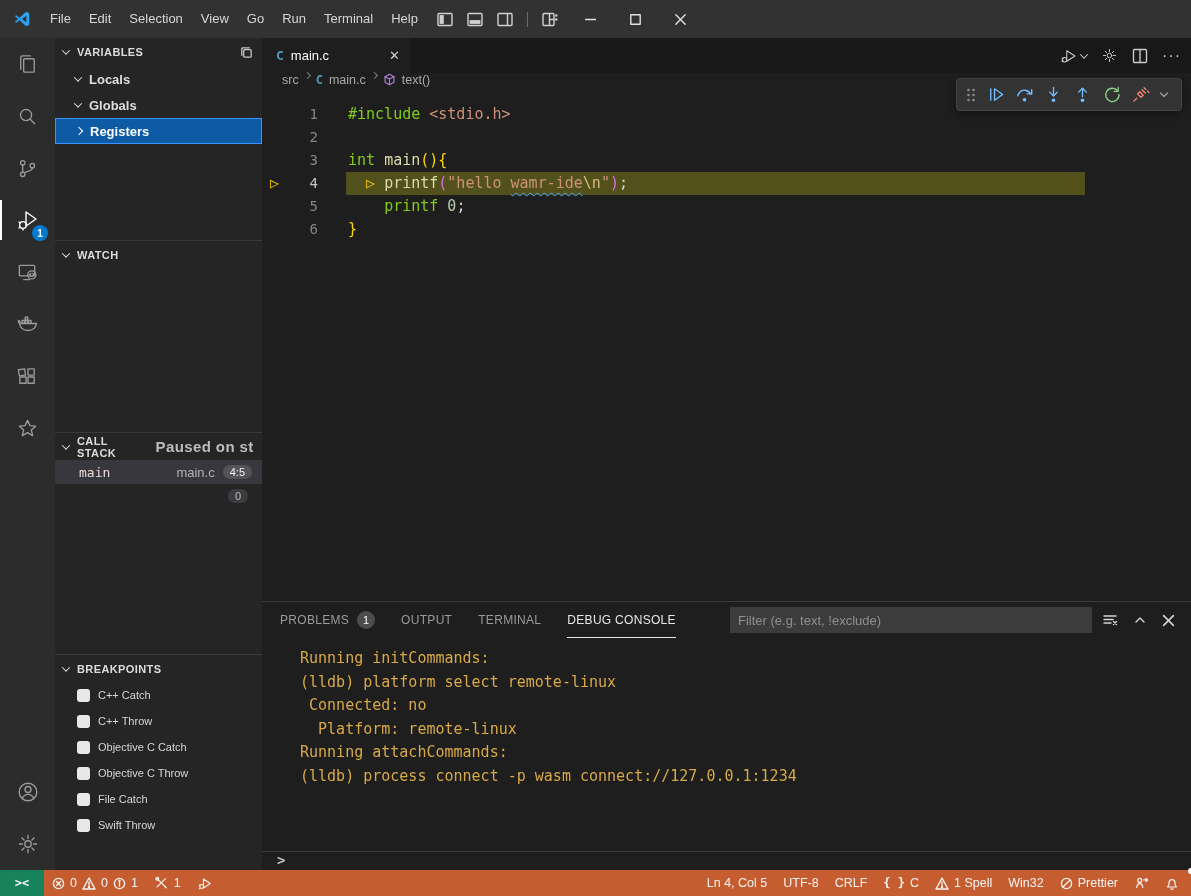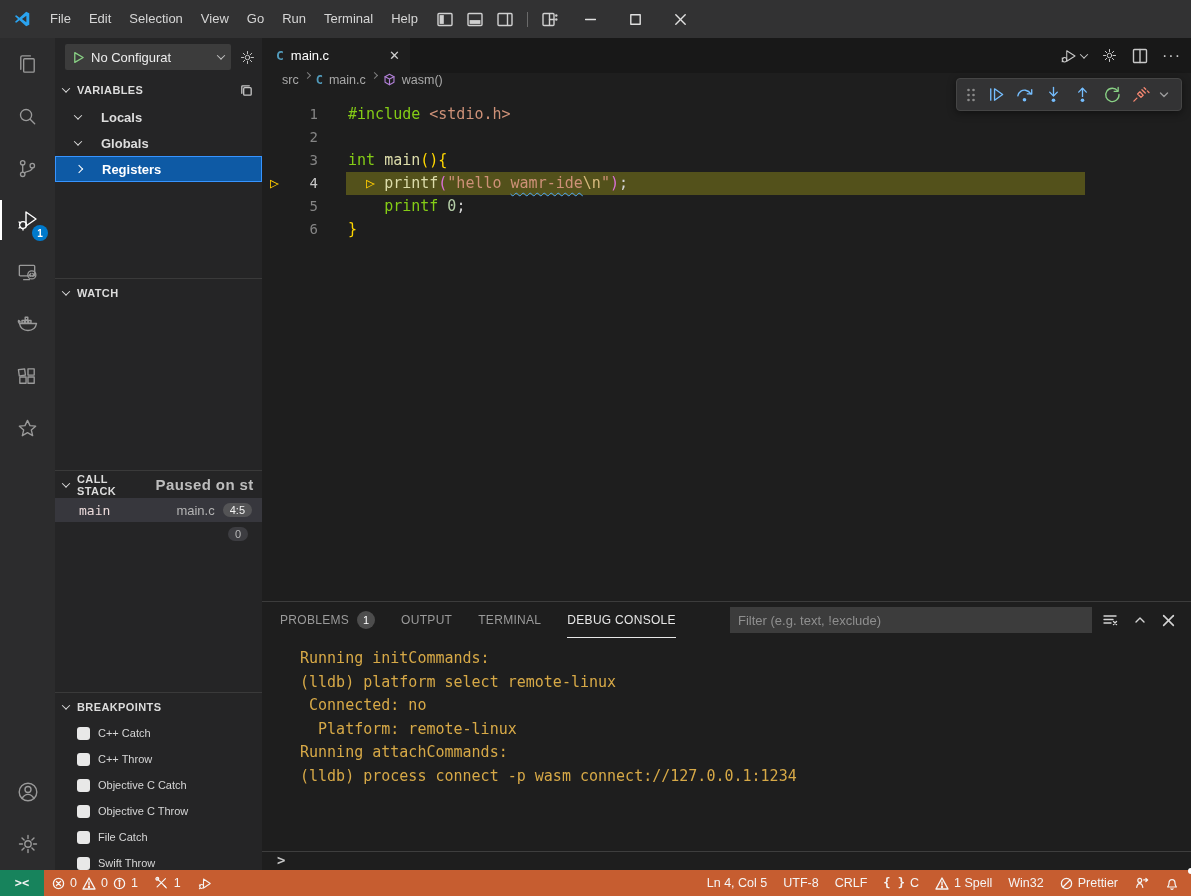--- a/index.html
+++ b/index.html
@@ -43,21 +43,21 @@
   .sb-gear { margin-left:8px; color:#c5c5c5; }
   .chev { width:6px; height:6px; border-right:1.5px solid currentColor; border-bottom:1.5px solid currentColor;
     display:inline-block; flex:0 0 auto; }
   .chev.down { transform:rotate(45deg) translate(-1px,-1px); }
   .chev.right { transform:rotate(-45deg); }
   .section-header { flex:0 0 28px; display:flex; align-items:center; gap:8px; padding:0 8px;
     font-size:11px; font-weight:700; letter-spacing:.4px; color:#dcdcdc; border-top:1px solid #3a3a3a; }
   .section-header.first { border-top:none; }
   .sh-note { font-size:15px; color:#bdbdbd; margin-left:6px; font-weight:700; white-space:nowrap; overflow:hidden; }
   .sh-action { margin-left:auto; color:#c5c5c5; }
-  .var-row { flex:0 0 26px; display:flex; align-items:center; gap:20px; padding:0 8px 0 20px;
+  .var-row { flex:0 0 26px; display:flex; align-items:center; gap:8px; padding:0 8px 0 20px;
     font-size:13px; font-weight:700; color:#dddddd; }
   .var-row.selected { background:#0e5aa5; border:1px solid #3794FF; color:#ffffff; }
   .spacer-a { flex:0 0 96px; } .spacer-b { flex:0 0 164px; } .spacer-c { flex:0 0 146px; }
   .cs-row { flex:0 0 24px; background:#37373d; display:flex; align-items:center; padding:0 10px 0 24px;
     font-size:13px; }
   .cs-name { font-family:"DejaVu Sans Mono", monospace; color:#eddcdc; }
   .cs-file { margin-left:auto; color:#b4b4b4; margin-right:8px; }
   .pill { background:#545456; color:#f2f2f2; font-size:11px; border-radius:9px; padding:1px 7px; }
   .cs-row2 { flex:0 0 24px; display:flex; align-items:center; justify-content:flex-end; padding:0 14px; }
   .pill.dim { background:#3d3d41; color:#b9b9b9; }
@@ -275,37 +275,20 @@
   </div>
   <div class="ab-icon">
     <svg width="24" height="24" viewBox="0 0 24 24" class="ic" stroke-width="1.9">
         <circle cx="12" cy="12" r="3.2"></circle>
         <path d="M12 3.5v3M12 17.5v3M3.5 12h3M17.5 12h3M6 6l2.1 2.1M15.9 15.9L18 18M18 6l-2.1 2.1M8.1 15.9L6 18"></path>
       </svg>
   </div>
 </div>
 
 <div class="sidebar">
-  <div class="sb-toolbar">
-    <div class="config-box">
-      <span class="green">
-        <svg width="13" height="13" viewBox="0 0 14 14" class="ic">
-            <path d="M3 1.8l9 5.2-9 5.2z"></path>
-          </svg>
-      </span>
-      <span class="config-label">No Configurat</span>
-      <span class="chev down" style="color:#c5c5c5"></span>
-    </div>
-    <span class="sb-gear">
-      <svg width="17" height="17" viewBox="0 0 24 24" class="ic" stroke-width="1.9">
-          <circle cx="12" cy="12" r="3.2"></circle>
-          <path d="M12 3.5v3M12 17.5v3M3.5 12h3M17.5 12h3M6 6l2.1 2.1M15.9 15.9L18 18M18 6l-2.1 2.1M8.1 15.9L6 18"></path>
-        </svg>
-    </span>
-  </div>
 
   <div class="section-header first">
     <span class="chev down"></span>
     <span>VARIABLES</span>
     <span class="sh-action">
       <svg width="15" height="15" viewBox="0 0 16 16" class="ic">
           <rect x="5" y="5" width="8" height="8" rx="1"></rect>
           <path d="M3 11V3.8A.8.8 0 0 1 3.8 3H11"></path>
         </svg>
     </span>
@@ -405,21 +388,21 @@
     <span class="bc-chev"></span>
     <span class="file-c" style="font-size:12px">C</span>
     <span>main.c</span>
     <span class="bc-chev"></span>
     <span class="cube">
       <svg width="13" height="13" viewBox="0 0 16 16" class="ic" stroke-width="1.2">
           <path d="M8 1.5l5.5 3v7l-5.5 3-5.5-3v-7z"></path>
           <path d="M2.5 4.5L8 7.5l5.5-3M8 7.5V14.5"></path>
         </svg>
     </span>
-    <span>wasm()</span>
+    <span>text()</span>
   </div>
 
   <div class="code-area">
     <div id="code-lines">
         <div class="code-line"><span class="ln">1</span><span class="lt"><span class="tok kw">#include</span><span class="tok pl"> </span><span class="tok str">&lt;stdio.h&gt;</span></span></div>
         <div class="code-line"><span class="ln">2</span><span class="lt"></span></div>
         <div class="code-line"><span class="ln">3</span><span class="lt"><span class="tok kw">int</span><span class="tok pl"> </span><span class="tok fn">main</span><span class="tok b1">(){</span></span></div>
         <div class="code-line current"><span class="stripe"></span><span class="g-arrow">▷</span><span class="ln">4</span><span class="lt"><span class="tok pl">  </span><span class="inline-arrow">▷ </span><span class="tok fn">printf</span><span class="tok b2">(</span><span class="tok str">"hello </span><span class="tok str spell">wamr-ide</span><span class="tok esc">\n</span><span class="tok str">"</span><span class="tok b2">)</span><span class="tok pl">;</span></span></div>
         <div class="code-line"><span class="ln">5</span><span class="lt"><span class="tok pl">    </span><span class="tok kw">printf</span><span class="tok pl"> </span><span class="tok num">0</span><span class="tok pl">;</span></span></div>
         <div class="code-line"><span class="ln">6</span><span class="lt"><span class="tok b1">}</span></span></div>

